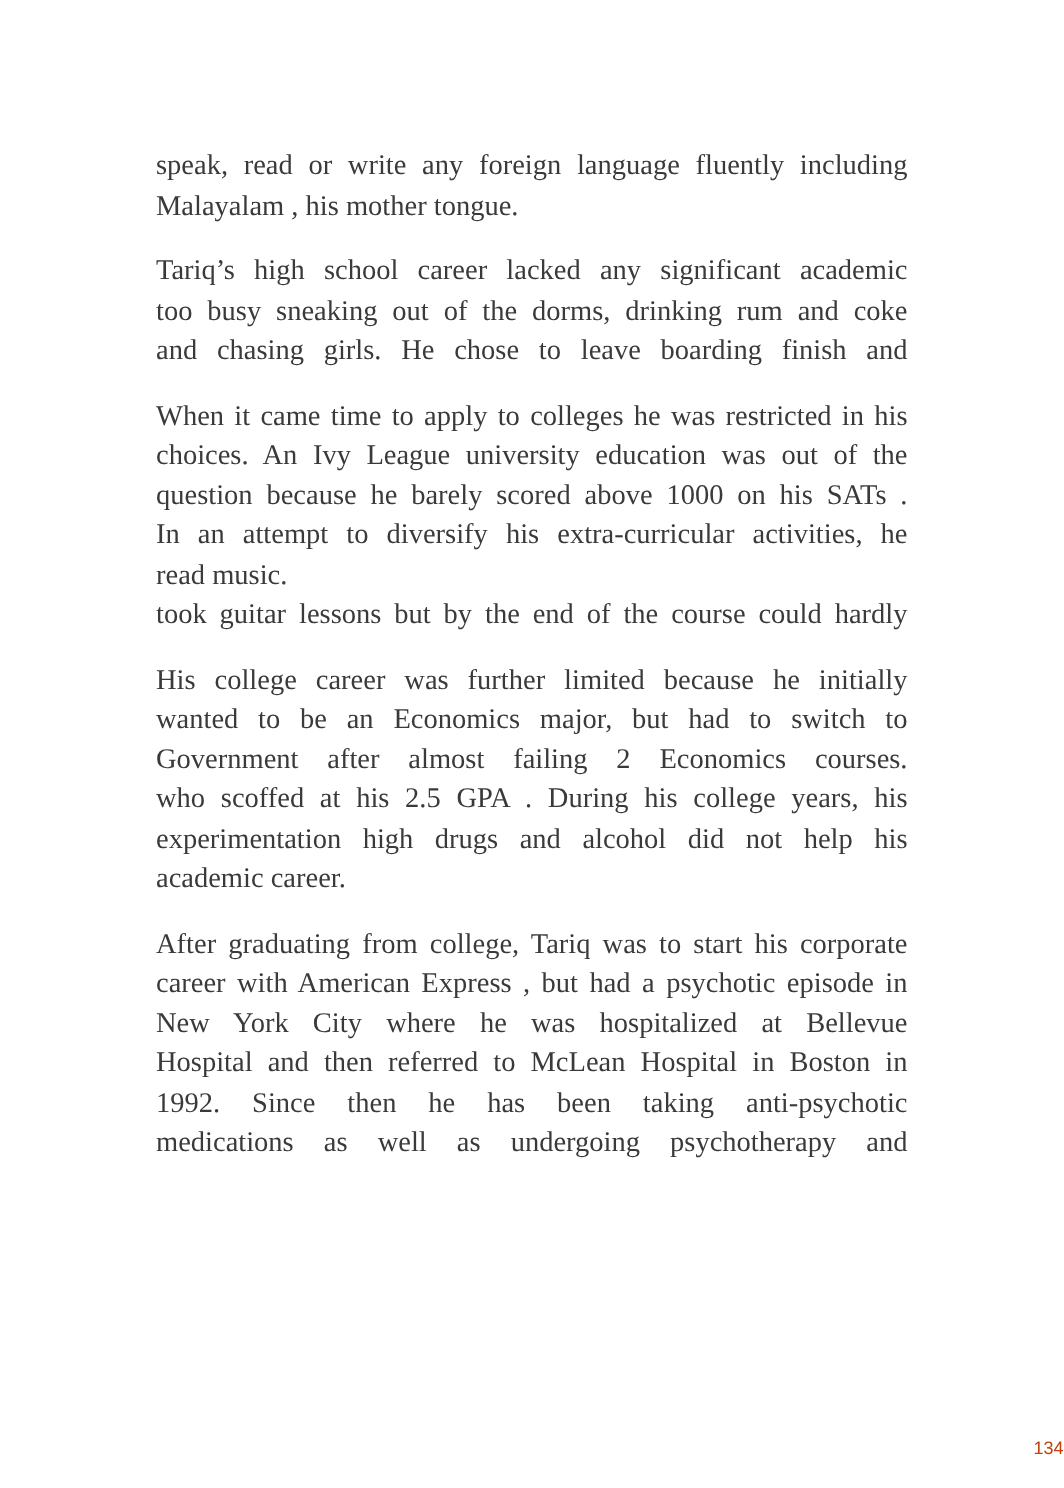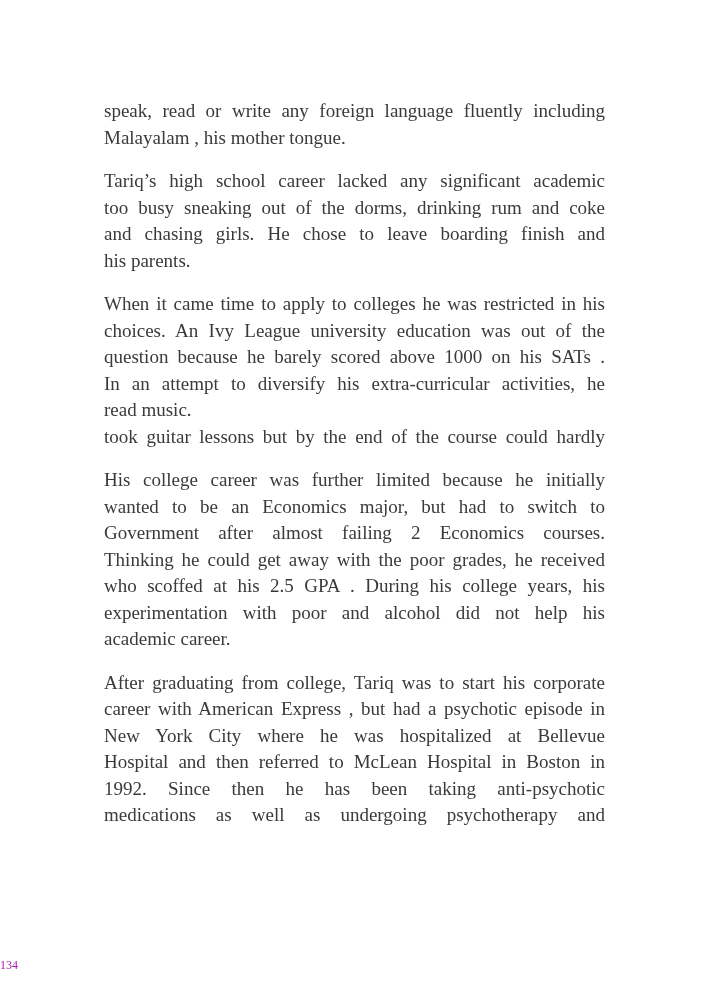--- a/index.html
+++ b/index.html
@@ -43,60 +43,58 @@
       height: 26.5px;
     }
     .line.last {
       text-align-last: left;
     }
     .page-number {
       position: absolute;
       left: 0;
       width: 709px;
       top: 942px;
-      text-align: left;
-      font-family: Liberation Serif, serif;
+      text-align: right;
+      font-family: Liberation Sans, sans-serif;
       font-size: 12px;
-      color: #a21caf;
+      color: #c2410c;
     }
   </style>
 </head>
 <body>
 
 <div class="page">
   <div class="content">
 
     <p class="para">
       <span class="line">speak, read or write any foreign language fluently including</span>
       <span class="line last">Malayalam , his mother tongue.</span>
     </p>
 
     <p class="para">
       <span class="line">Tariq’s high school career lacked any significant academic</span>
       <span class="line">too busy sneaking out of the dorms, drinking rum and coke</span>
       <span class="line">and chasing girls. He chose to leave boarding finish and</span>
-      <span class="line last">his parents.</span>
     </p>
 
     <p class="para">
       <span class="line">When it came time to apply to colleges he was restricted in his</span>
       <span class="line">choices.  An Ivy League university education was out of the</span>
       <span class="line">question because he barely scored above 1000 on his SATs .</span>
       <span class="line">In an attempt to diversify his extra-curricular activities, he</span>
       <span class="line last">read music.</span>
       <span class="line">took guitar lessons but by the end of the course could hardly</span>
     </p>
 
     <p class="para">
       <span class="line">His college career was further limited because he initially</span>
       <span class="line">wanted to be an Economics major, but had to switch to</span>
       <span class="line">Government after almost failing 2 Economics courses.</span>
-      <span class="line">Thinking he could get away with the poor grades, he received</span>
       <span class="line">who scoffed at his 2.5 GPA . During his college years, his</span>
-      <span class="line">experimentation with poor and alcohol did not help his</span>
+      <span class="line">experimentation high drugs and alcohol did not help his</span>
       <span class="line last">academic career.</span>
     </p>
 
     <p class="para">
       <span class="line">After graduating from college, Tariq was to start his corporate</span>
       <span class="line">career with American Express , but had a psychotic episode in</span>
       <span class="line">New York City where he was hospitalized at Bellevue</span>
       <span class="line">Hospital and then referred to McLean Hospital in Boston in</span>
       <span class="line">1992. Since then he has been taking anti-psychotic</span>
       <span class="line">medications as well as undergoing psychotherapy and</span>

